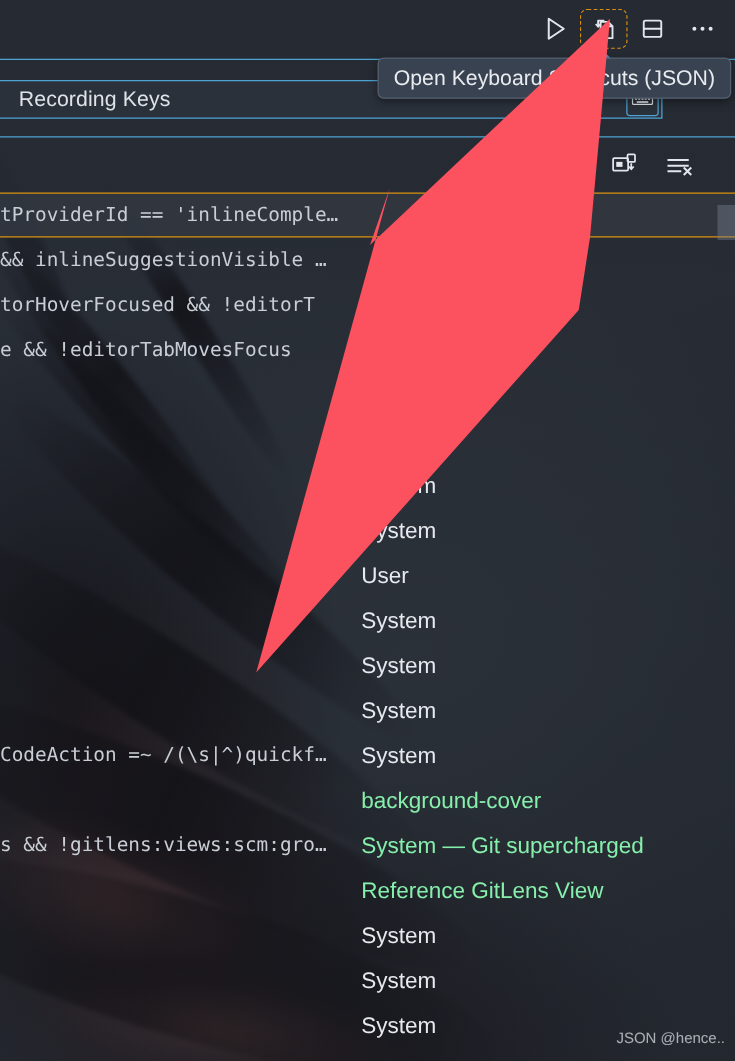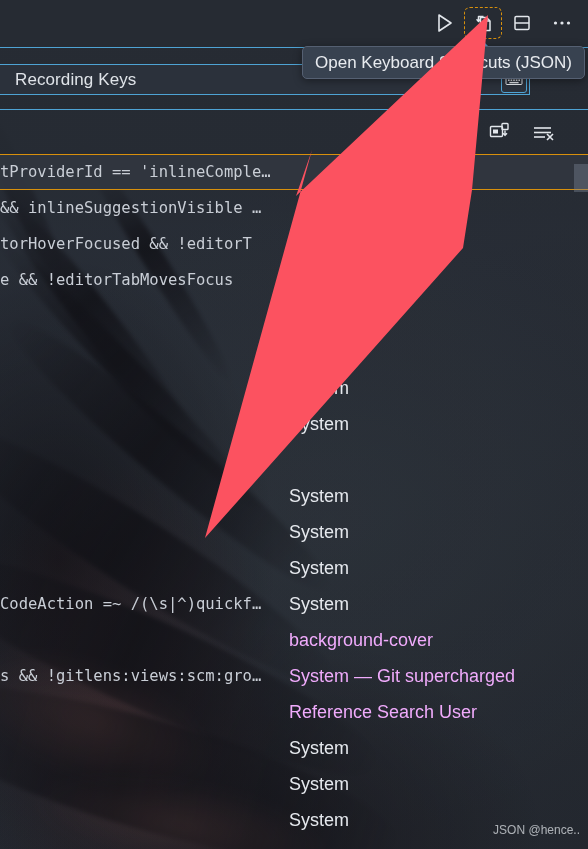--- a/index.html
+++ b/index.html
@@ -167,21 +167,21 @@
     overflow: hidden;
     margin-left: -56px;
   }
   .cell-source {
     flex: 1;
     font-size: 18px;
     color: #e6e9ee;
     white-space: nowrap;
     overflow: hidden;
   }
-  .cell-source.link { color: #f0abfc; }
+  .cell-source.link { color: #86efac; }
 
   
   #scrollbar {
     position: absolute; right: 0; top: 110px; width: 14px; bottom: 0;
     z-index: 18;
   }
   #scroll-thumb {
     position: absolute; right: 0; top: 54px;
     width: 14px; height: 28px;
     background: rgba(121,131,145,0.42);
@@ -345,20 +345,24 @@
         <div class="cell-source">System</div>
       </div>
       <div class="row" style="top: 260px;">
         <div class="cell-when"></div>
         <div class="cell-source">System</div>
       </div>
       <div class="row" style="top: 296px;">
         <div class="cell-when"></div>
         <div class="cell-source">System</div>
       </div>
+      <div class="row" style="top: 332px;">
+        <div class="cell-when"></div>
+        <div class="cell-source">User</div>
+      </div>
       <div class="row" style="top: 368px;">
         <div class="cell-when"></div>
         <div class="cell-source">System</div>
       </div>
       <div class="row" style="top: 404px;">
         <div class="cell-when"></div>
         <div class="cell-source">System</div>
       </div>
       <div class="row" style="top: 440px;">
         <div class="cell-when"></div>
@@ -371,21 +375,21 @@
       <div class="row" style="top: 512px;">
         <div class="cell-when"></div>
         <div class="cell-source link">background-cover</div>
       </div>
       <div class="row" style="top: 548px;">
         <div class="cell-when">ranches &amp;&amp; !gitlens:views:scm:gro…</div>
         <div class="cell-source link">System — Git supercharged</div>
       </div>
       <div class="row" style="top: 584px;">
         <div class="cell-when"></div>
-        <div class="cell-source link">Reference Search User</div>
+        <div class="cell-source link">Reference GitLens View</div>
       </div>
       <div class="row" style="top: 620px;">
         <div class="cell-when"></div>
         <div class="cell-source">System</div>
       </div>
       <div class="row" style="top: 656px;">
         <div class="cell-when"></div>
         <div class="cell-source">System</div>
       </div>
       <div class="row" style="top: 692px;">

